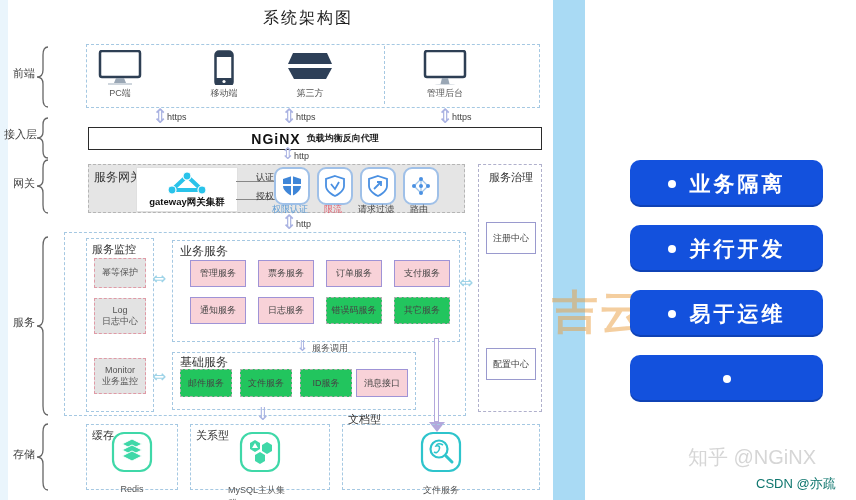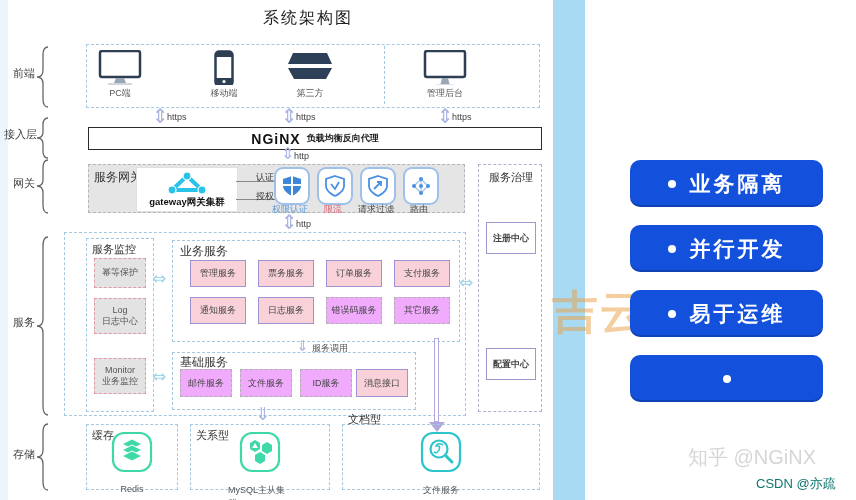--- a/index.html
+++ b/index.html
@@ -38,28 +38,28 @@
   .gw-line{border-top:1px solid #888;height:0;}
   .gw-line-label{font-size:9px;color:#333;}
   .badge{width:32px;height:34px;background:#fff;border:2px solid #9fc0e8;border-radius:9px;
          display:flex;align-items:center;justify-content:center;}
   .badge-label{font-size:9px;text-align:center;width:44px;}
   .c-blue{color:#5b9bd5;} .c-red{color:#e06070;} .c-dark{color:#444;}
   
   .gov-box{left:478px;top:164px;width:64px;height:248px;border:1px dashed #b0b0cc;box-sizing:border-box;}
   .gov-title{left:483px;top:170px;width:56px;text-align:center;font-size:11px;color:#333;}
   .center-box{background:#fff;border:1px solid #9a9ace;display:flex;align-items:center;justify-content:center;
-              font-size:9px;color:#444;font-weight:bold;}
+              font-size:9px;color:#444;}
   
   .svc-outer{left:64px;top:232px;width:402px;height:184px;border:1px dashed #a5c8e2;box-sizing:border-box;}
   .mon-item{background:#e3e3e3;border:1px dashed #e09aa6;display:flex;flex-direction:column;align-items:center;
             justify-content:center;text-align:center;font-size:9px;color:#555;line-height:1.25;}
   .biz-item{width:56px;height:27px;display:flex;align-items:center;justify-content:center;font-size:9px;color:#444;box-sizing:border-box;}
   .pink{background:#f8d2d8;border:1px solid #9f93d6;}
-  .gray{background:#f0abfc;border:1px dashed #b0b0b0;}
+  .gray{background:#22c55e;border:1px dashed #b0b0b0;}
   .base-item{width:52px;height:28px;display:flex;align-items:center;justify-content:center;font-size:9px;color:#444;box-sizing:border-box;}
   
   .long-arrow-shaft{left:434px;top:338px;width:5px;height:84px;border:1px solid #b3a8dc;background:#fff;box-sizing:border-box;}
   .long-arrow-head{left:429px;top:422px;width:0;height:0;border-left:8px solid transparent;
                    border-right:8px solid transparent;border-top:10px solid #b3a8dc;}
   
   .store-box{border:1px dashed #a5c8e2;box-sizing:border-box;}
   .store-inner{display:flex;flex-direction:column;align-items:center;}
   .store-label{font-size:9px;color:#555;margin-top:10px;}
   

